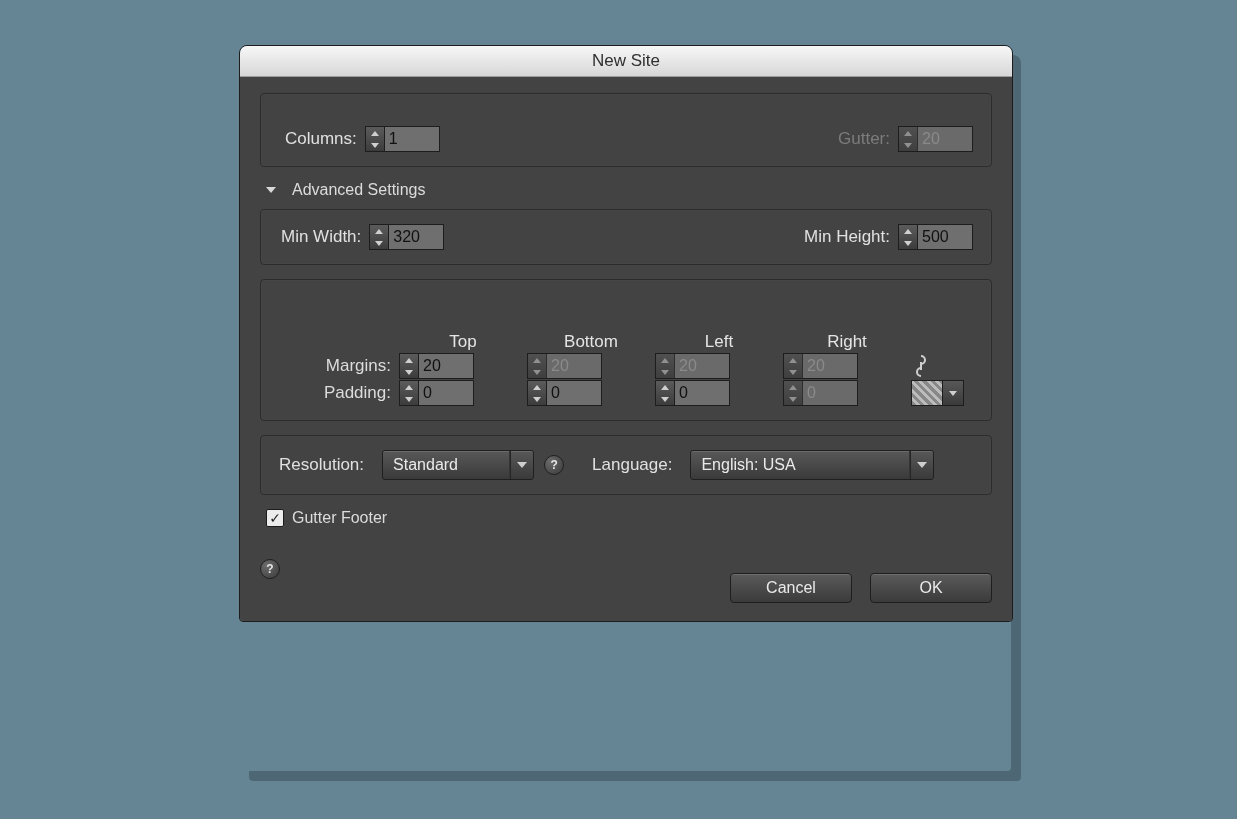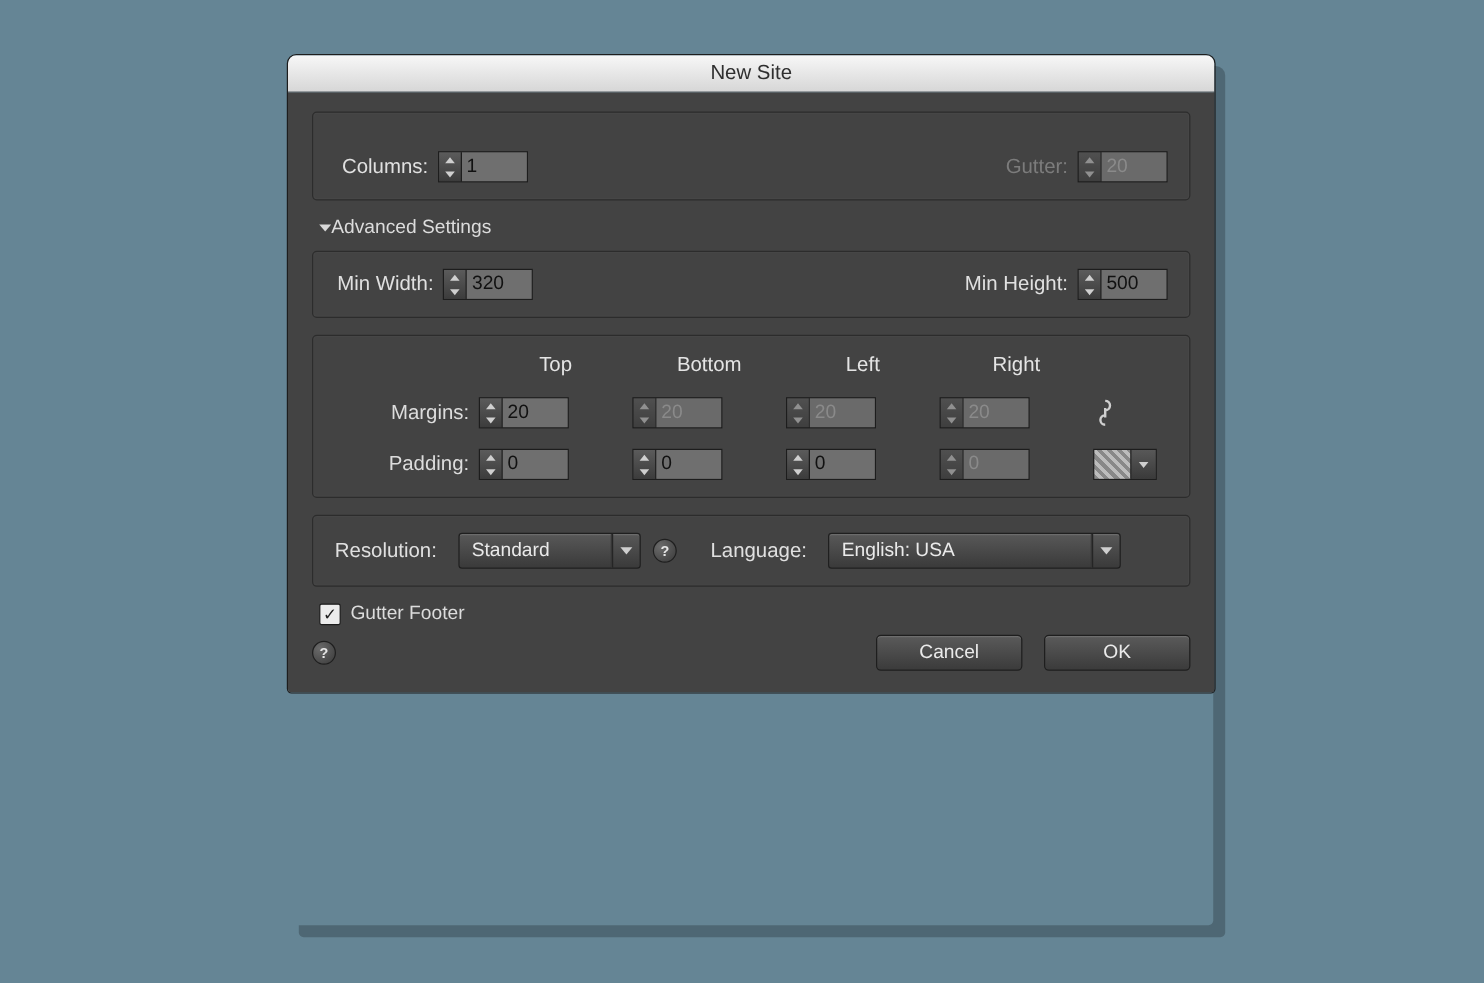--- a/index.html
+++ b/index.html
@@ -76,24 +76,24 @@
   .tri-up{width:0;height:0;border-left:4px solid transparent;border-right:4px solid transparent;border-bottom:5px solid #cfcfcf;}
   .stepper .arrows .tri-down{border-left-width:4px;border-right-width:4px;border-top-width:5px;border-top-color:#cfcfcf;}
   .stepper .val{
     width:46px;background:#6f6f6f;color:#111;
     font-size:16px;padding:0 4px;line-height:24px;
   }
   .stepper.sel .val{background:#a7c8ff;color:#000;}
   .stepper.dim .arrows{opacity:.55;}
   .stepper.dim .val{background:#6a6a6a;color:#8a8a8a;}
   
-  .section-h{display:flex;align-items:center;gap:0;margin:4px 0 10px 6px;}
+  .section-h{display:flex;align-items:center;gap:16px;margin:4px 0 10px 6px;}
   .section-h .tri-down{border-top-color:#d8d8d8;}
   
-  .mtable{display:grid;grid-template-columns:120px repeat(4,128px) 48px;row-gap:16px;align-items:center;}
+  .mtable{display:grid;grid-template-columns:120px repeat(4,128px) 48px;row-gap:0;align-items:center;margin-top:38px;}
   .mhead{text-align:center;color:#e4e4e4;font-size:17px;}
   .mlabel{text-align:right;padding-right:8px;font-size:17px;}
   .mcell{display:flex;justify-content:flex-start;}
   
   .linkicon{
     width:20px;height:28px;display:flex;align-items:center;justify-content:center;color:#cfcfcf;cursor:pointer;
   }
   
   .swatch{
     display:inline-flex;height:24px;border:1px solid #1d1d1d;
@@ -119,20 +119,21 @@
     display:flex;align-items:center;justify-content:center;color:#222;font-size:14px;line-height:1;
   }
   
   .btn{
     width:120px;height:28px;
     background:linear-gradient(#5a5a5a,#3b3b3b);
     border:1px solid #1e1e1e;border-radius:4px;
     box-shadow:inset 0 1px 0 rgba(255,255,255,.12);
     color:#eaeaea;font-size:16px;text-align:center;line-height:28px;
     cursor:pointer;
+    margin-top:38px;
   }
   .footer-row{display:flex;align-items:center;margin-top:8px;}
   .footer-row .help{margin-right:auto;}
 </style>
 </head>
 <body>
 
 <div class="shadow-wrap">
 <div class="dialog">
   <div class="titlebar">New Site</div>

